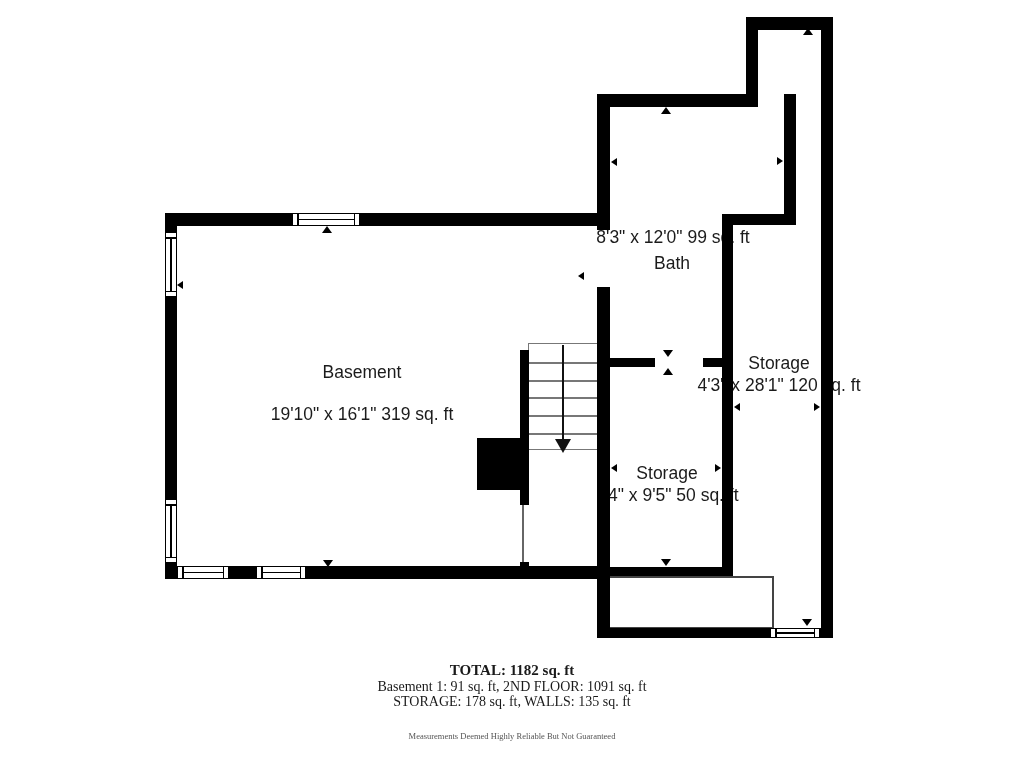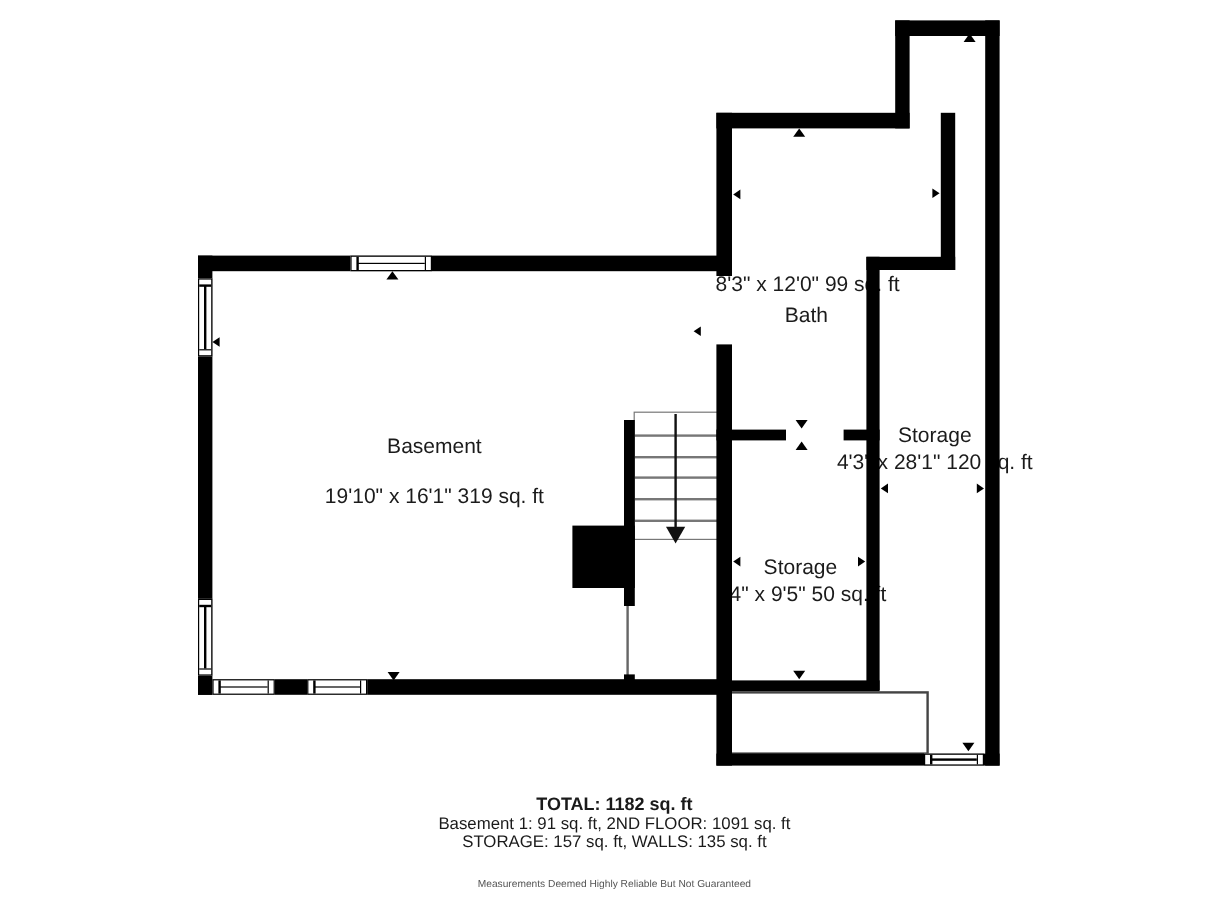--- a/index.html
+++ b/index.html
@@ -19,21 +19,21 @@
   .win-cap-b{position:absolute;left:0;right:0;bottom:4px;height:1.5px;background:#000;}
   .tri{position:absolute;width:0;height:0;z-index:5;}
   .tu{border-left:5px solid transparent;border-right:5px solid transparent;border-bottom:7px solid #000;}
   .td{border-left:5px solid transparent;border-right:5px solid transparent;border-top:7px solid #000;}
   .tl{border-top:4px solid transparent;border-bottom:4px solid transparent;border-right:6px solid #000;}
   .tr{border-top:4px solid transparent;border-bottom:4px solid transparent;border-left:6px solid #000;}
   .stairbox{position:absolute;left:528px;top:343px;width:72px;height:107px;
             border:1.5px solid #777;box-sizing:border-box;z-index:1;}
   .tread{position:absolute;left:0;right:0;height:1.5px;background:#777;}
   .footer{position:absolute;left:0;right:0;top:663px;text-align:center;z-index:2;
-          font-size:14px;line-height:15.5px;color:#1a1a1a;}
+          font-size:14px;line-height:15.5px;color:#1a1a1a;font-family:Liberation Serif, serif;}
   .footer .total{font-weight:bold;font-size:15px;}
   .footer .disclaimer{font-size:8.5px;color:#555;margin-top:19px;}
 </style>
 </head>
 <body>
 
 <div id="stage">
 
   <div class="label" style="left:362px;top:372px;">Basement</div>
   <div class="label" style="left:362px;top:414px;">19'10" x 16'1" 319 sq. ft</div>
@@ -124,17 +124,17 @@
   <div class="tri tr" style="left:715px;top:464px;"></div>
   <div class="tri td" style="left:661px;top:559px;"></div>
   <div class="tri tu" style="left:803px;top:28px;"></div>
   <div class="tri tl" style="left:734px;top:403px;"></div>
   <div class="tri tr" style="left:814px;top:403px;"></div>
   <div class="tri td" style="left:802px;top:619px;"></div>
 
   <div class="footer">
     <div class="total">TOTAL: 1182 sq. ft</div>
     <div>Basement 1: 91 sq. ft, 2ND FLOOR: 1091 sq. ft</div>
-    <div>STORAGE: 157 sq. ft, WALLS: 135 sq. ft</div>
+    <div>STORAGE: 178 sq. ft, WALLS: 135 sq. ft</div>
     <div class="disclaimer">Measurements Deemed Highly Reliable But Not Guaranteed</div>
   </div>
 
 </div>
 
 </body></html>

